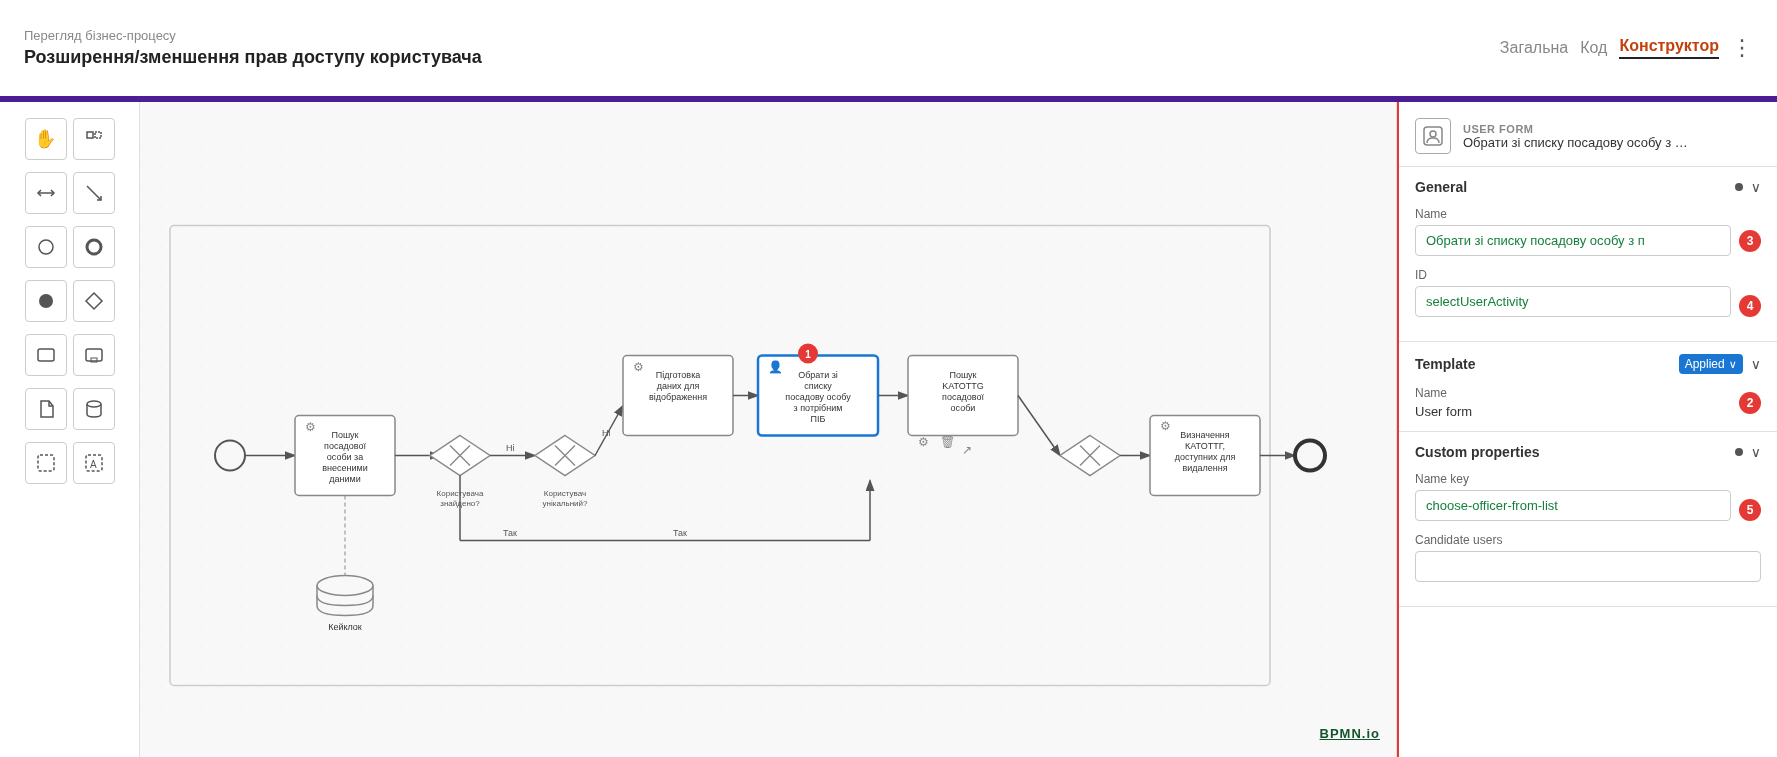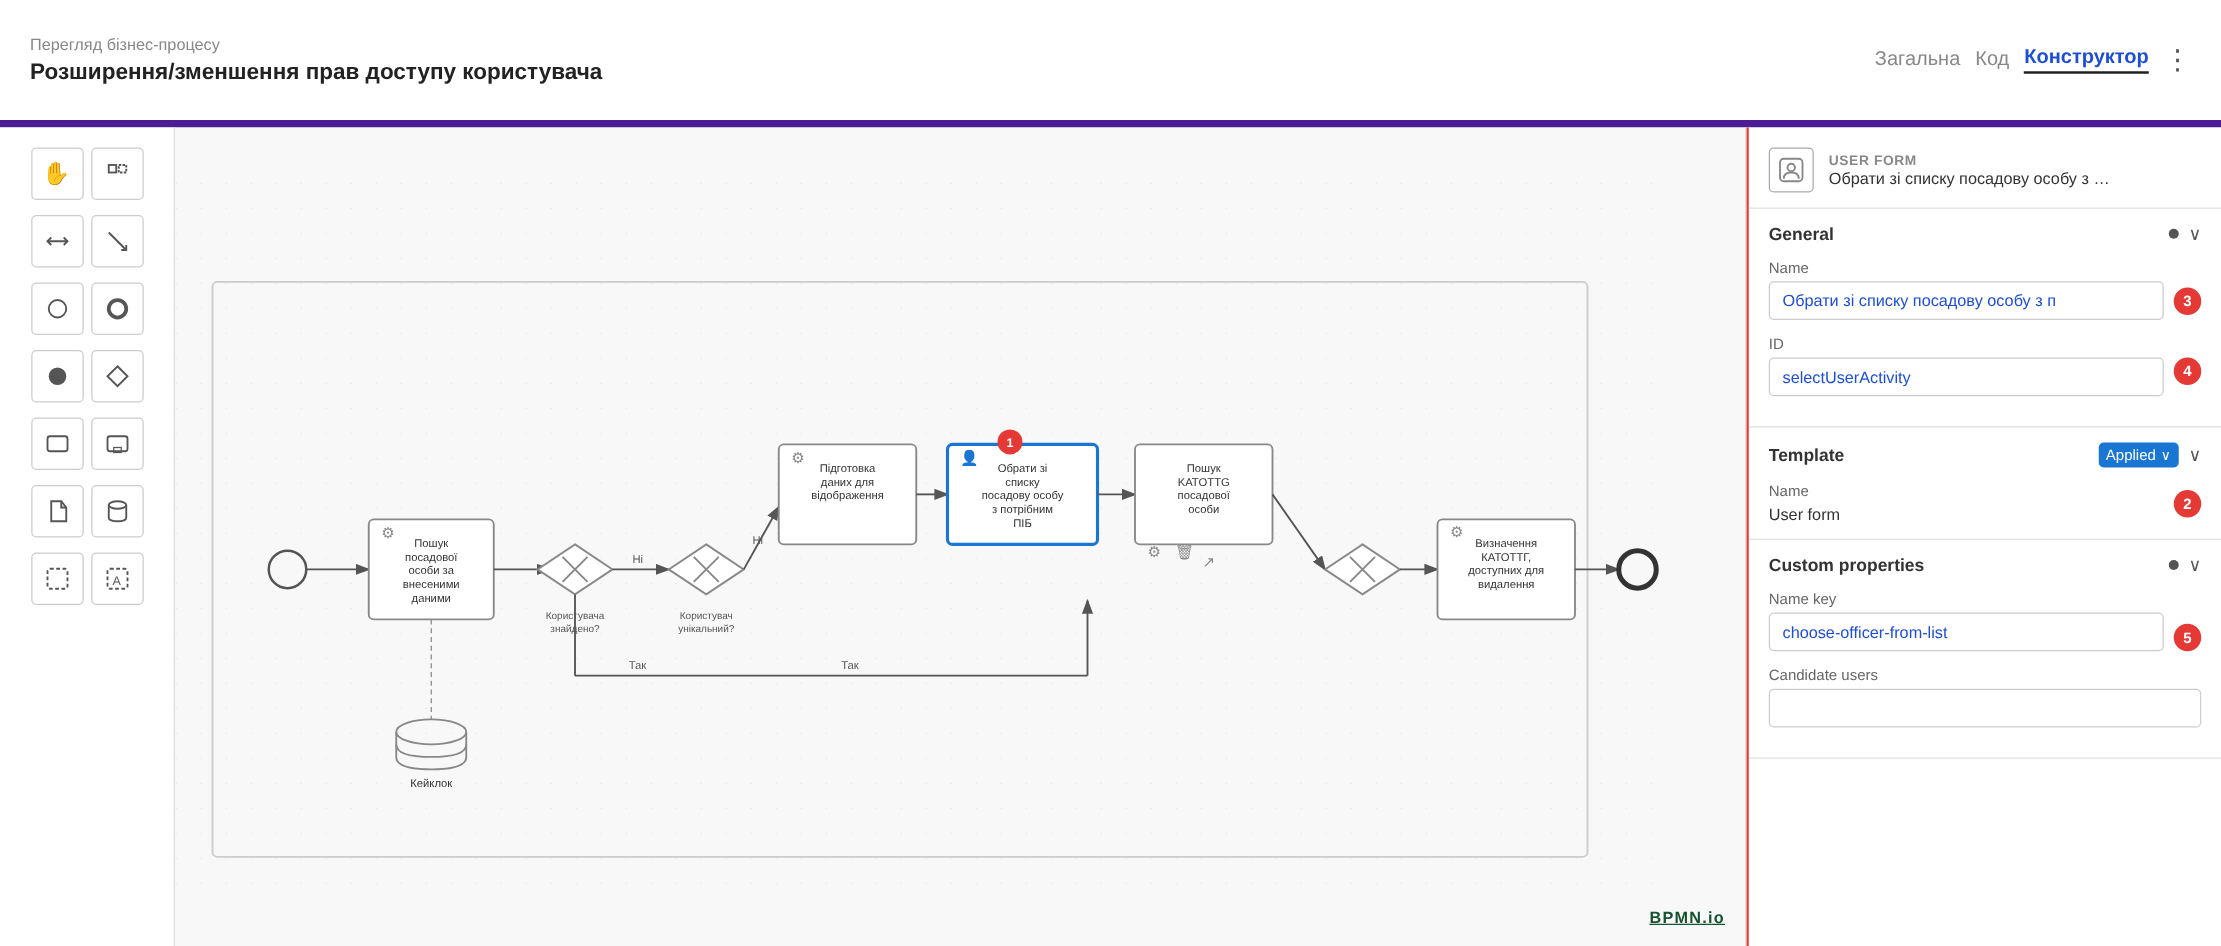--- a/index.html
+++ b/index.html
@@ -12,21 +12,21 @@
       display: flex;
       align-items: center;
       justify-content: space-between;
       padding: 0 24px;
     }
     .header-left {}
     .header-breadcrumb { font-size: 13px; color: #888; margin-bottom: 4px; }
     .header-title { font-size: 18px; font-weight: 600; color: #222; }
     .header-right { display: flex; align-items: center; gap: 12px; }
     .header-nav-item { font-size: 16px; color: #888; cursor: pointer; }
-    .header-nav-item.active { color: #1d4ed8; font-weight: 700; border-bottom: 2px solid #222; padding-bottom: 2px; }
+    .header-nav-item.active { color: #c2410c; font-weight: 700; border-bottom: 2px solid #222; padding-bottom: 2px; }
     .header-more { font-size: 22px; color: #555; cursor: pointer; }
 
     
     .main-layout {
       display: flex;
       height: calc(757px - 90px);
     }
 
     
     .canvas-area {
@@ -122,21 +122,21 @@
 
     .section-body { padding: 0 16px 12px 16px; }
     .field-group { margin-bottom: 12px; }
     .field-label { font-size: 12px; color: #666; margin-bottom: 4px; }
     .field-input {
       width: 100%;
       border: 1px solid #ccc;
       border-radius: 4px;
       padding: 7px 10px;
       font-size: 13px;
-      color: #1d4ed8;
+      color: #15803d;
       background: #fff;
     }
     .template-badge {
       background: #1976d2;
       color: #fff;
       border-radius: 4px;
       padding: 3px 6px;
       font-size: 12px;
       display: flex; align-items: center; gap: 4px;
       cursor: pointer;
@@ -434,21 +434,21 @@
           <div class="field-group" style="position:relative;">
             <div class="field-label">Name</div>
             <div style="display:flex; align-items:center; gap:8px;">
               <input class="field-input" type="text" value="Обрати зі списку посадову особу з п" style="flex: 1 1 0%;">
               <div style="position:relative; display:inline-flex; align-items:center; justify-content:center; width:22px; height:22px; border-radius:50%; background:#e53935; color:#fff; font-size:12px; font-weight:700; cursor:default;">3</div>
             </div>
           </div>
 
           <div class="field-group" style="position:relative;">
             <div class="field-label">ID</div>
-            <div style="display:flex; align-items:flex-start; gap:8px;">
+            <div style="display:flex; align-items:flex-end; gap:8px;">
               <input class="field-input" type="text" value="selectUserActivity" style="flex: 1 1 0%;">
               <div style="position:relative; display:inline-flex; align-items:center; justify-content:center; width:22px; height:22px; border-radius:50%; background:#e53935; color:#fff; font-size:12px; font-weight:700; cursor:default;">4</div>
             </div>
           </div>
         </div>
       </div>
 
       <div class="panel-section">
         <div class="section-header">
           <span class="section-title">Template</span>

